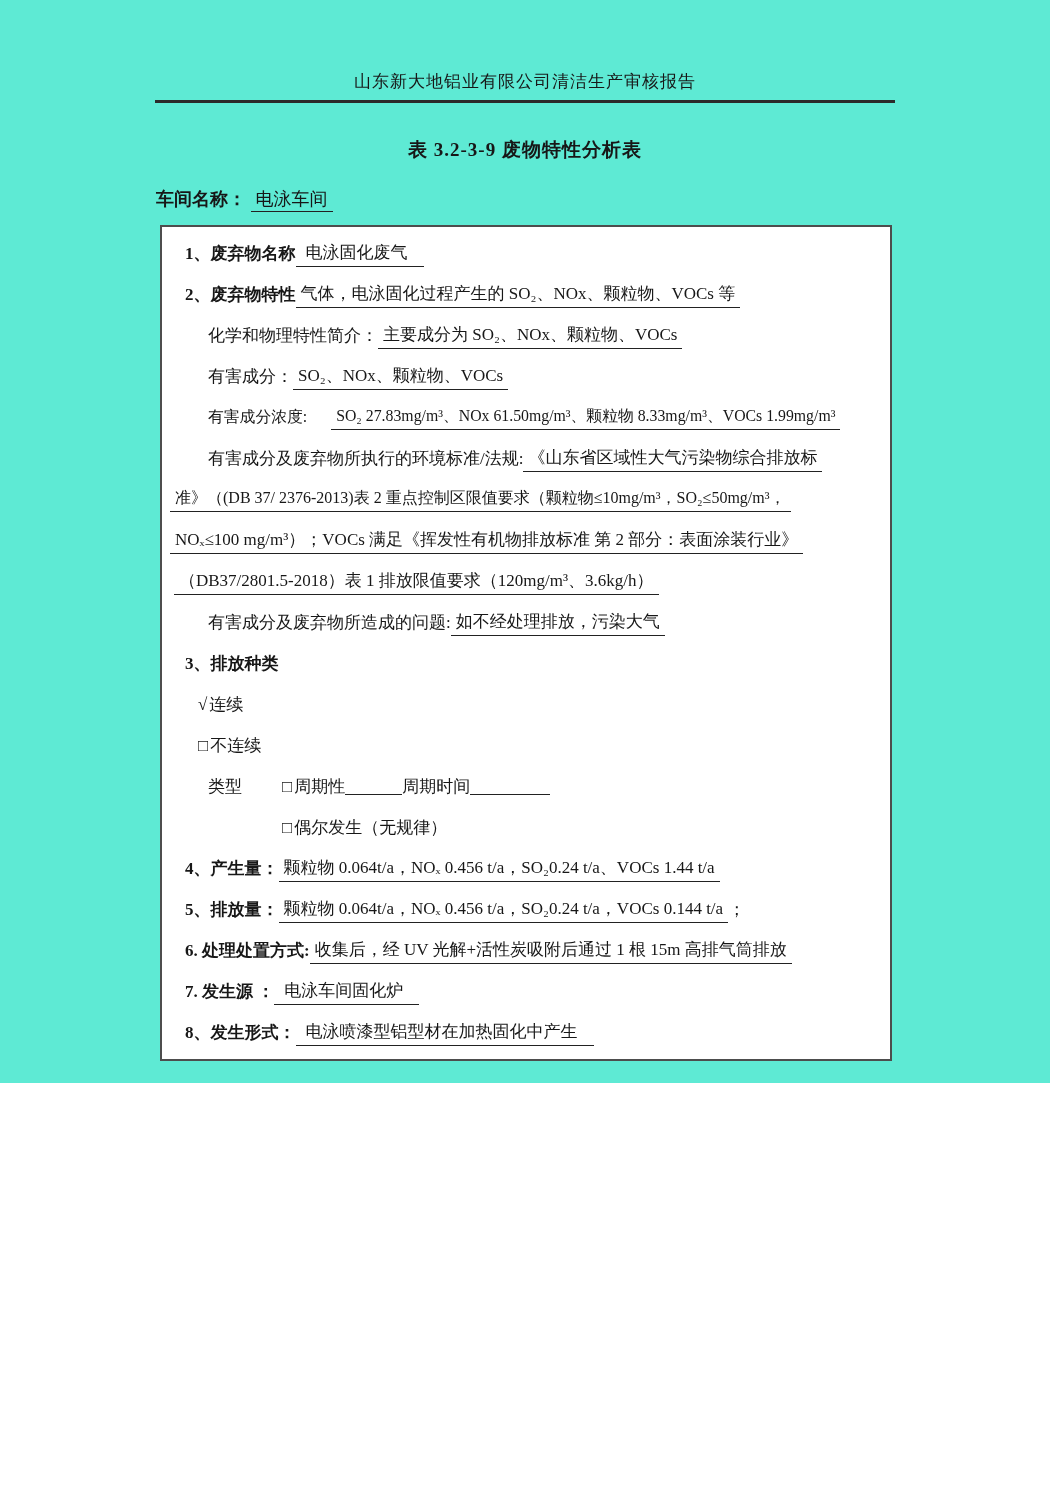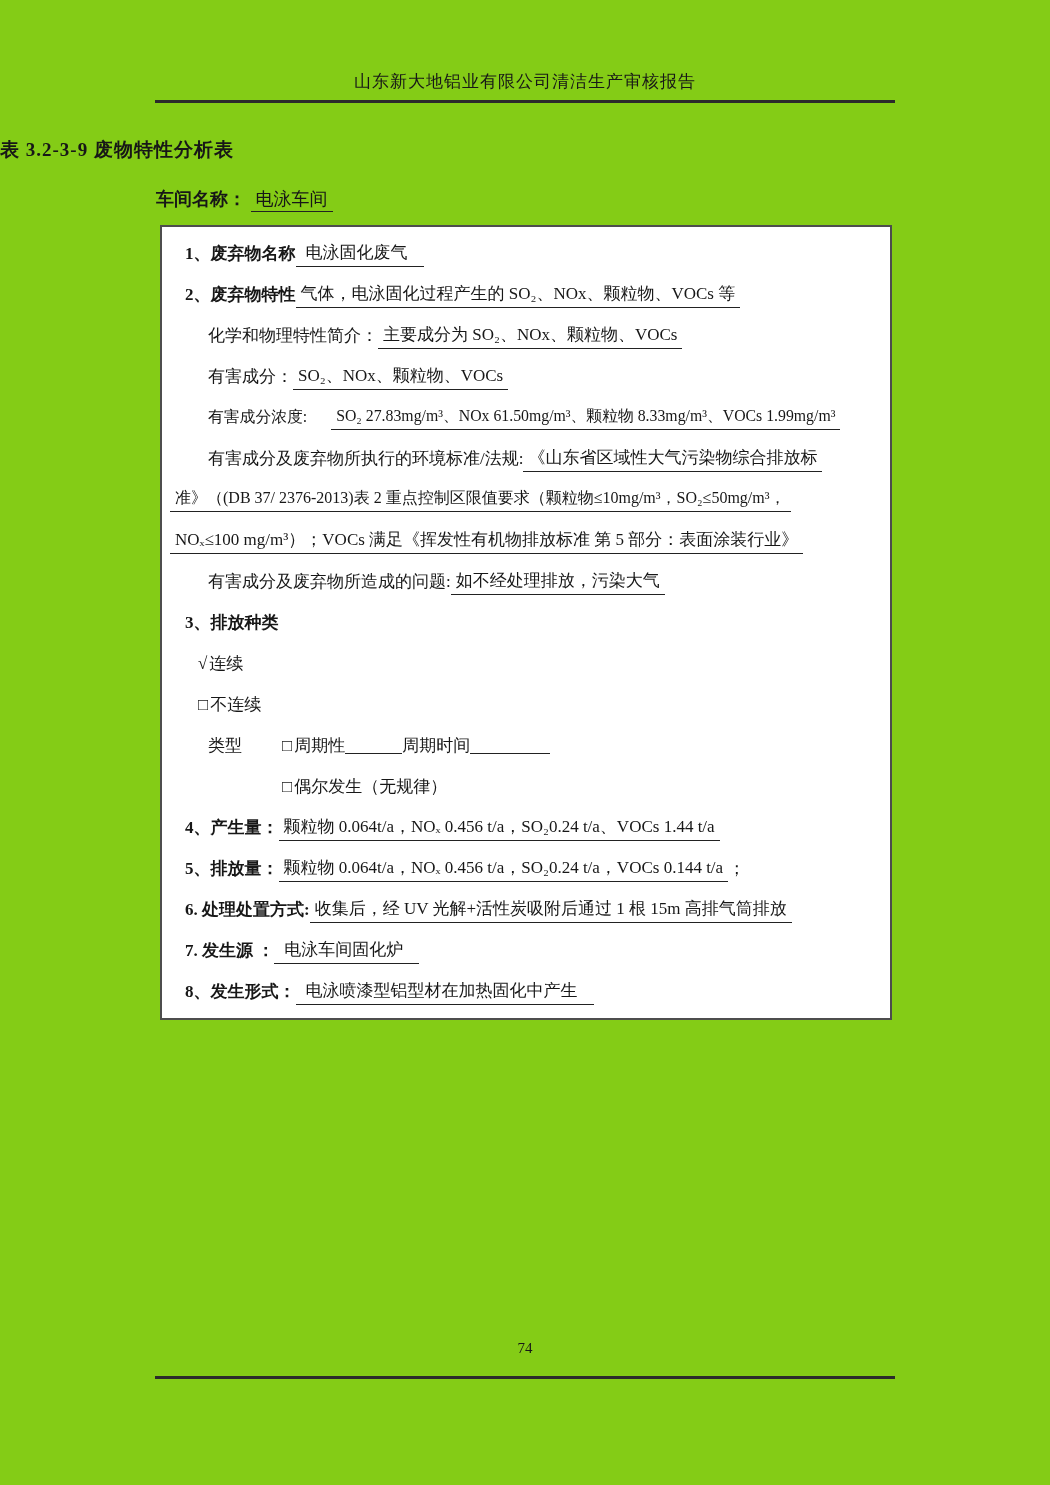--- a/index.html
+++ b/index.html
@@ -1,26 +1,26 @@
 <!DOCTYPE html>
 <html><head>
 <meta charset="utf-8">
 <style>
   html,body{margin:0;padding:0;background:#ffffff;}
   body{
     width:1050px;height:1485px;
     font-family:"Liberation Serif","DejaVu Serif",serif;
     color:#171717;
   }
-  .sheet{position:relative;width:1050px;height:1485px;background:#84cc16;overflow:hidden;}
+  .sheet{position:relative;width:1050px;height:1083px;background:#5eead4;overflow:hidden;}
 
   .doc-header-text{padding-top:70px;text-align:center;font-size:17px;letter-spacing:1px;}
   .doc-header-rule{margin:7px 155px 0 155px;border-top:3px solid #2b2b2b;}
 
-  .table-title{margin-top:34px;text-align:left;font-size:19px;font-weight:bold;letter-spacing:1px;}
+  .table-title{margin-top:34px;text-align:center;font-size:19px;font-weight:bold;letter-spacing:1px;}
 
   .workshop-line{margin:24px 0 0 156px;font-size:18px;}
   .workshop-line .label{font-weight:bold;font-family:Liberation Serif, serif;}
 
   .form-box{
     margin:14px 0 0 160px;width:712px;
     border:2px solid #4d4d4d;
     padding:6px 8px;
     background:#ffffff;
   }
@@ -88,23 +88,26 @@
     <div class="row indent-1">
       <span>有害成分及废弃物所执行的环境标准/法规:</span>
       <span class="u">《山东省区域性大气污染物综合排放标</span>
     </div>
 
     <div class="row fit2">
       <span class="u">准》（(DB 37/ 2376-2013)表 2 重点控制区限值要求（颗粒物≤10mg/m³，SO₂≤50mg/m³，</span>
     </div>
 
     <div class="row">
-      <span class="u">NOₓ≤100 mg/m³）；VOCs 满足《挥发性有机物排放标准 第 5 部分：表面涂装行业》</span>
+      <span class="u">NOₓ≤100 mg/m³）；VOCs 满足《挥发性有机物排放标准 第 2 部分：表面涂装行业》</span>
     </div>
 
+    <div class="row pl-4">
+      <span class="u">（DB37/2801.5-2018）表 1 排放限值要求（120mg/m³、3.6kg/h）</span>
+    </div>
 
     <div class="row indent-1">
       <span>有害成分及废弃物所造成的问题:</span>
       <span class="u">如不经处理排放，污染大气</span>
     </div>
 
     <div class="row">
       <span class="b">3、排放种类</span>
     </div>
 

